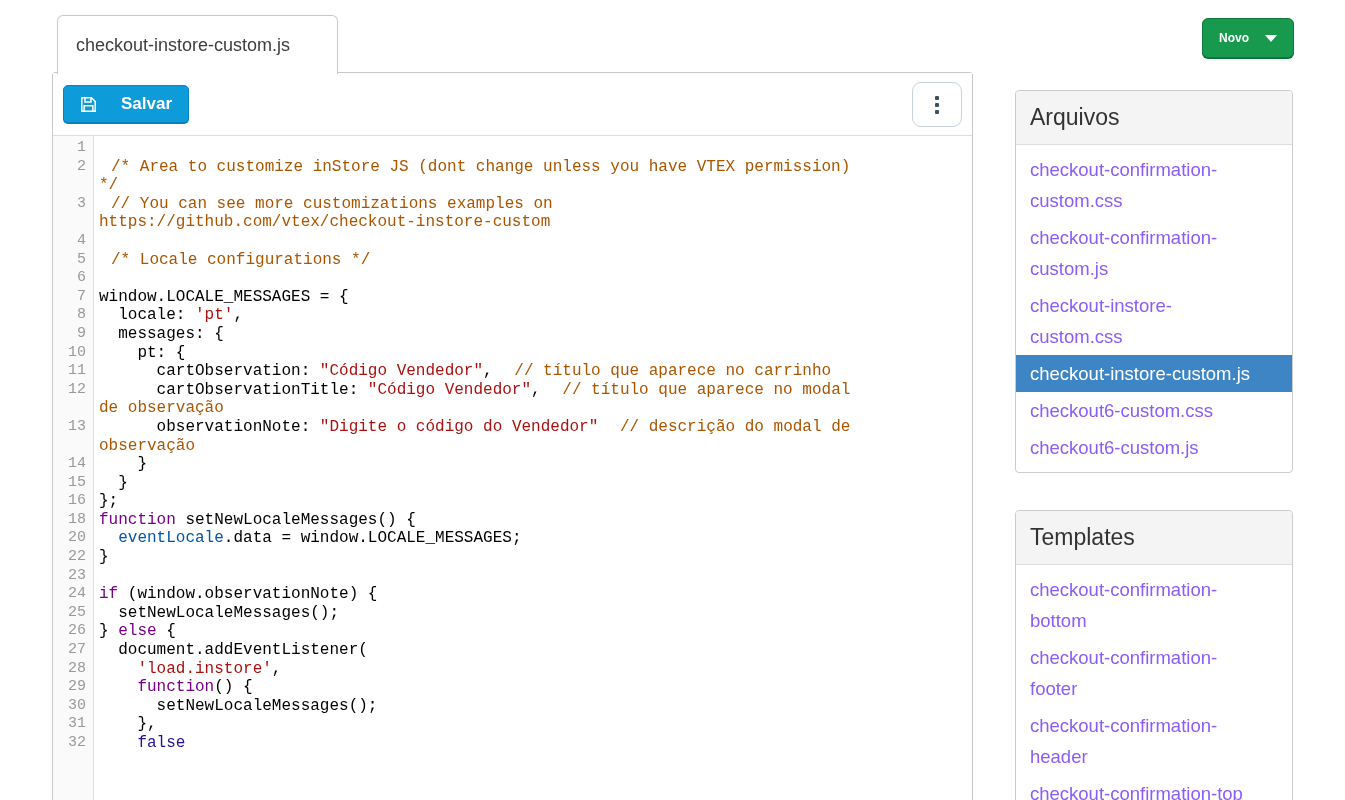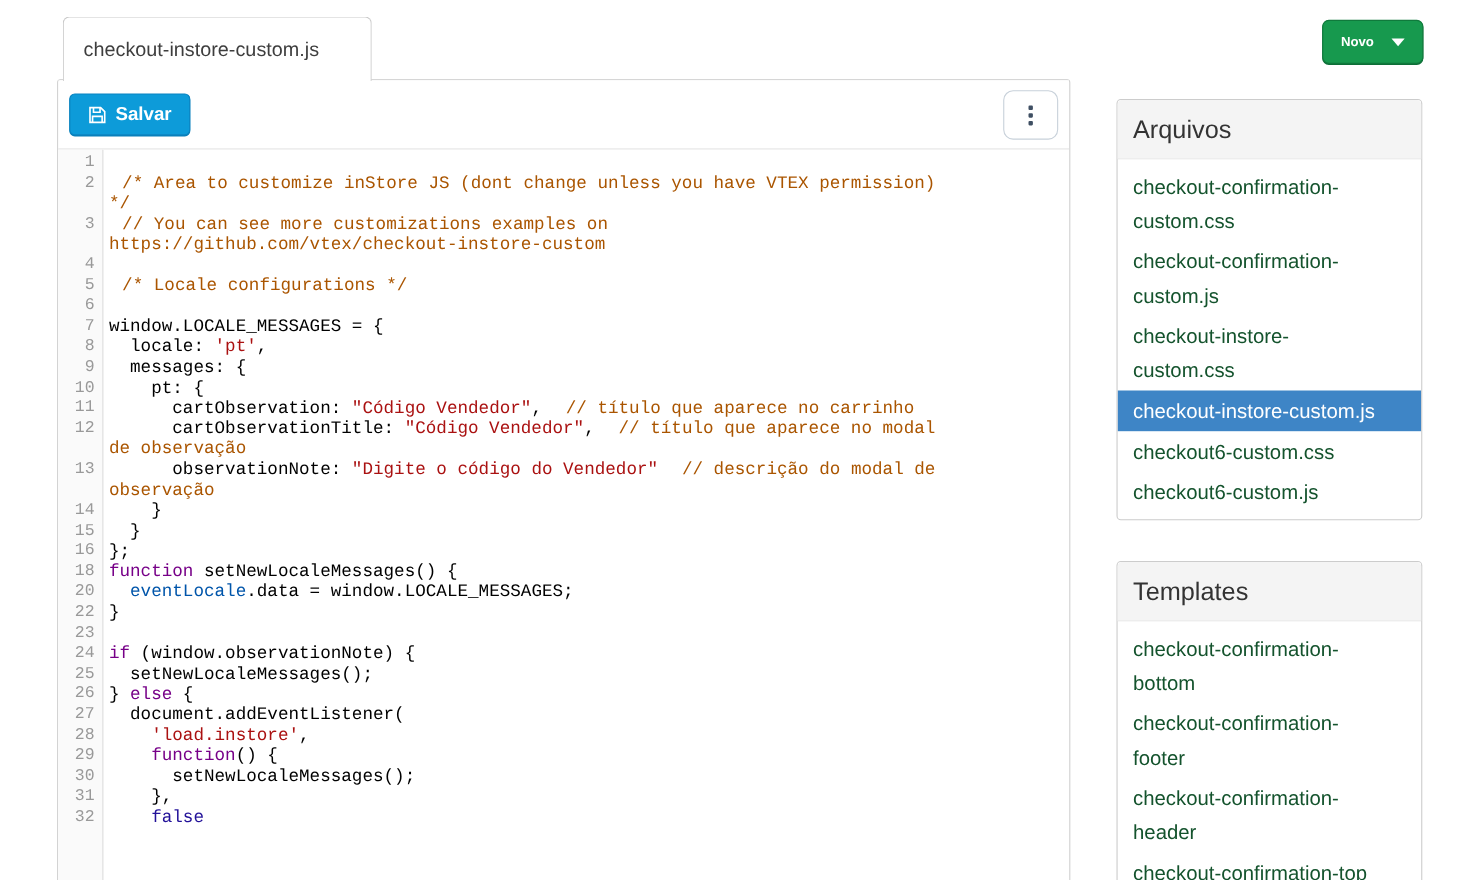--- a/index.html
+++ b/index.html
@@ -19,21 +19,21 @@
   
   .editor-panel {
     position:absolute; left:52px; top:72px; width:921px; height:750px;
     background:#fff; border:1px solid #c9c9c9; border-radius:3px; z-index:1;
   }
   .editor-toolbar {
     position:relative; height:63px; border-bottom:1px solid #ddd; background:#fff;
   }
   .save-button {
     position:absolute; left:10px; top:12px; height:38px;
-    display:flex; align-items:center; gap:8px; padding:0 16px;
+    display:flex; align-items:center; gap:24px; padding:0 16px;
     background:#0d9bd9; border:1px solid #0a84c1; border-radius:5px;
     color:#fff; font-size:17px; font-weight:bold; cursor:pointer;
     box-shadow:0 1px 0 #0a7fb8;
   }
   .save-button svg { display:block; }
   .menu-button {
     position:absolute; right:10px; top:9px; width:50px; height:45px;
     background:#fff; border:1px solid #c8d1da; border-radius:9px; cursor:pointer;
     display:flex; flex-direction:column; align-items:center; justify-content:center; gap:3px;
   }
@@ -82,21 +82,21 @@
     background:#fff; border:1px solid #ccc; border-radius:4px;
   }
   .panel-files { top:90px; }
   .panel-templates { top:510px; height:350px; }
   .panel-header {
     background:#f4f4f4; border-bottom:1px solid #ddd; border-radius:4px 4px 0 0;
     padding:13px 14px; font-size:23px; color:#333;
   }
   .panel-list { padding:6px 0; overflow:hidden; }
   .file-item {
-    display:block; padding:3px 14px; color:#14532d; font-size:18.5px;
+    display:block; padding:3px 14px; color:#8b5cf6; font-size:18.5px;
     line-height:31px; white-space:pre; overflow:hidden; cursor:pointer;
     text-decoration:none;
   }
   .file-item.selected { background:#3e85c6; color:#fff; }
 </style>
 </head>
 <body>
 
 <div class="editor-tab">
   <span>checkout-instore-custom.js</span>

